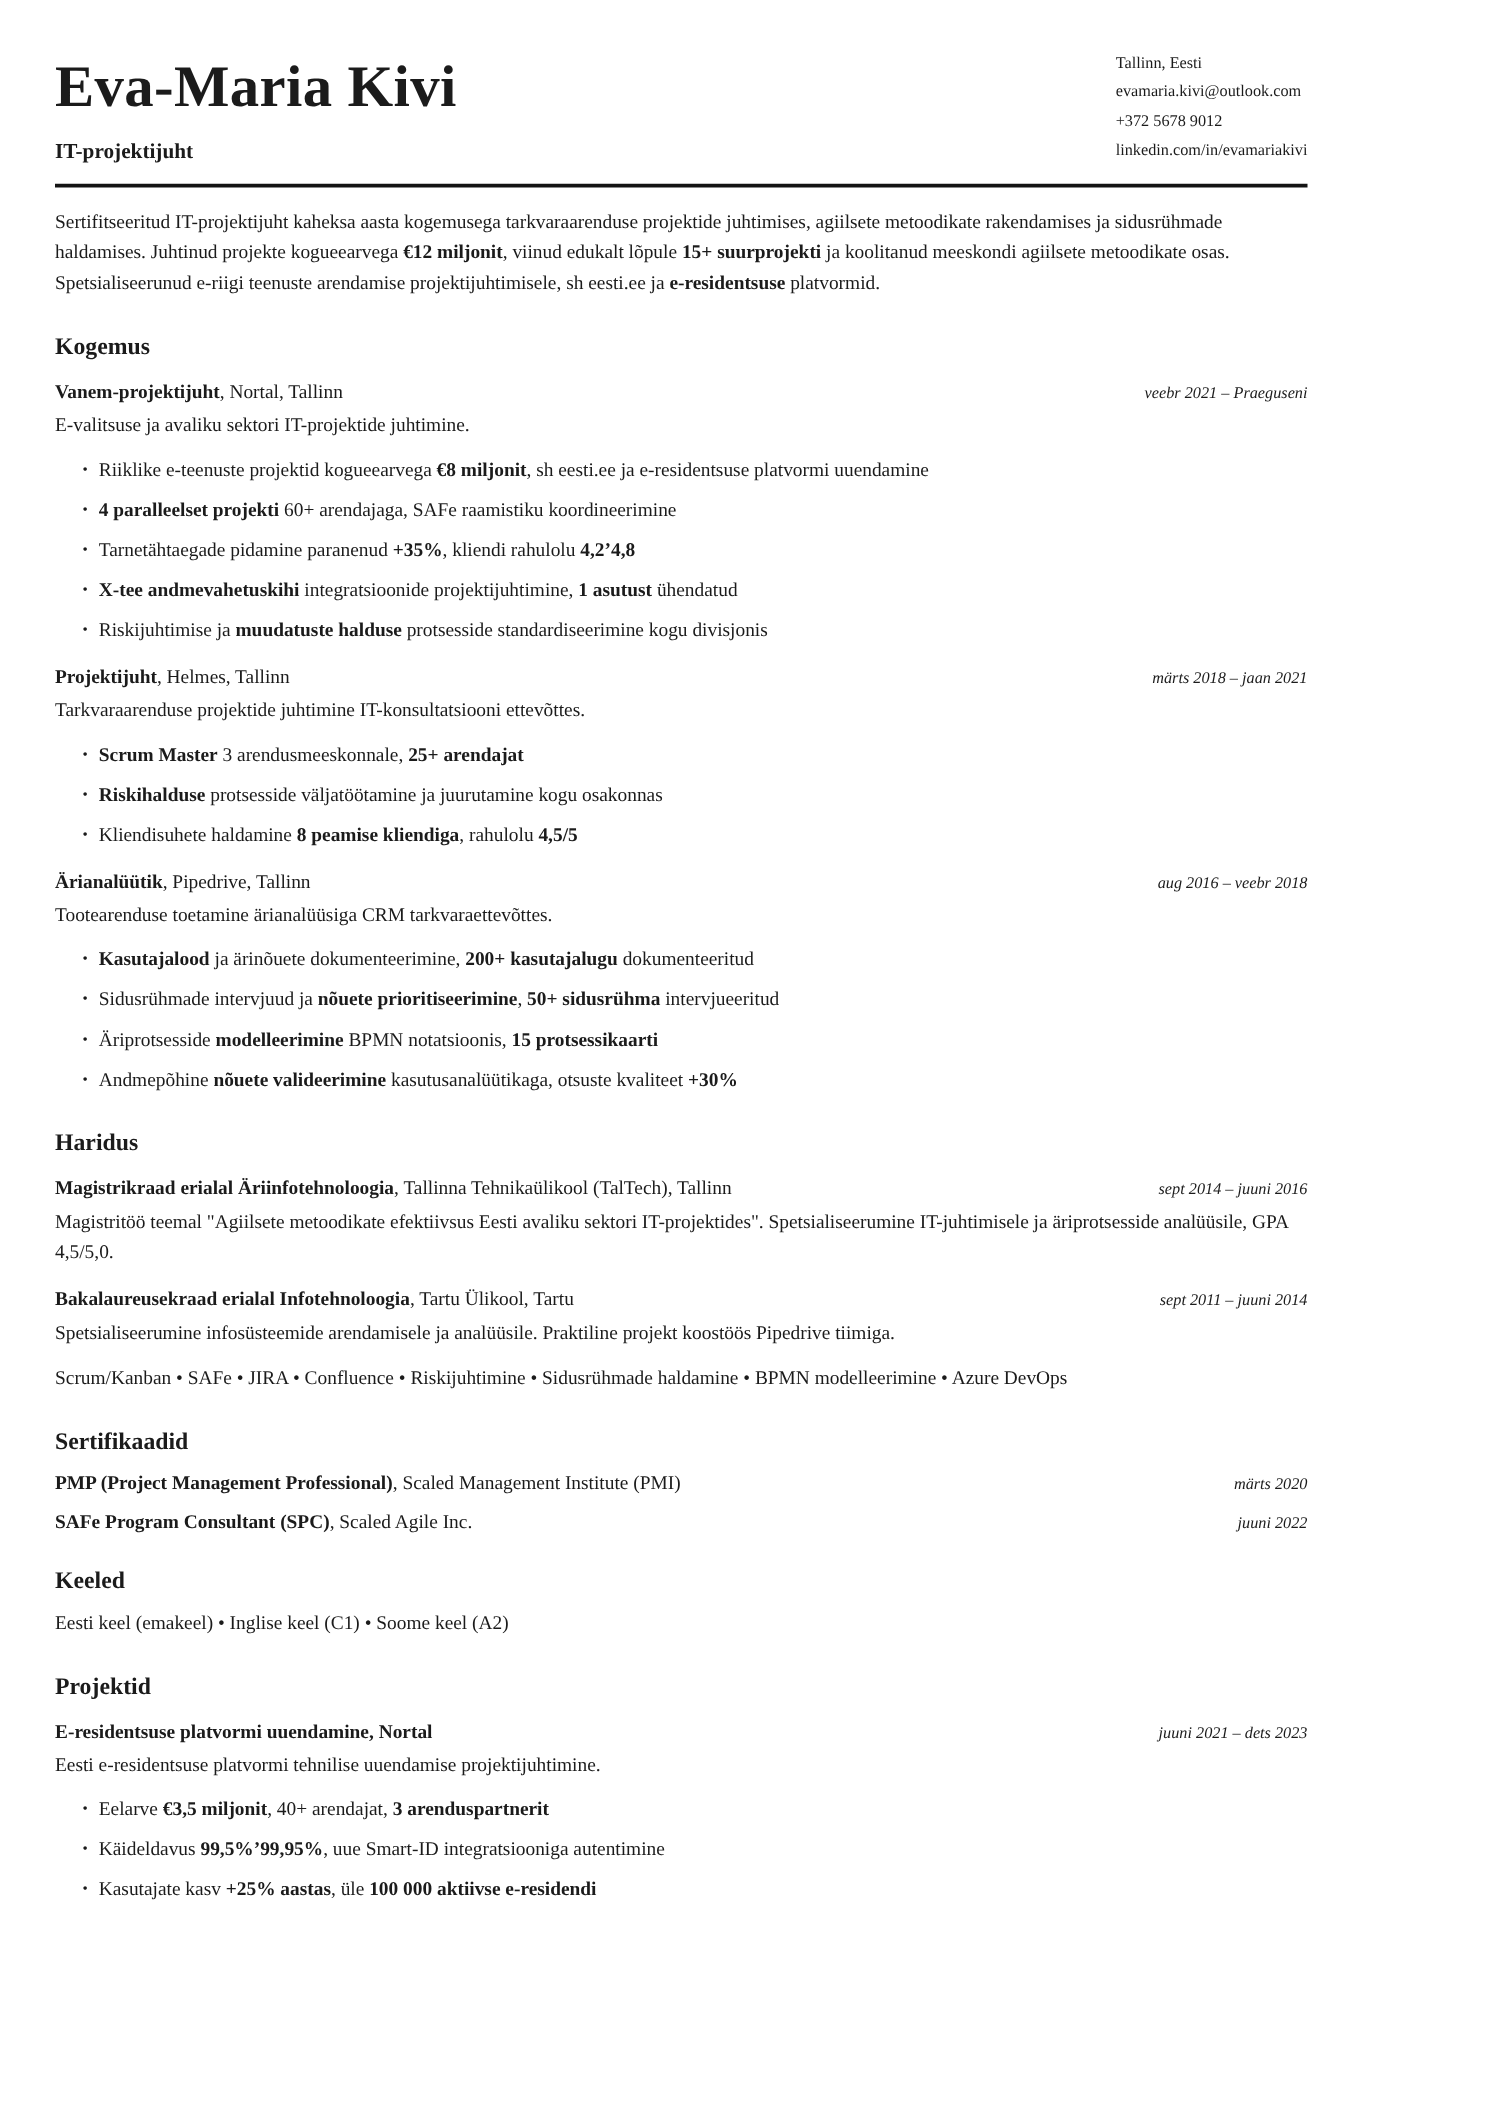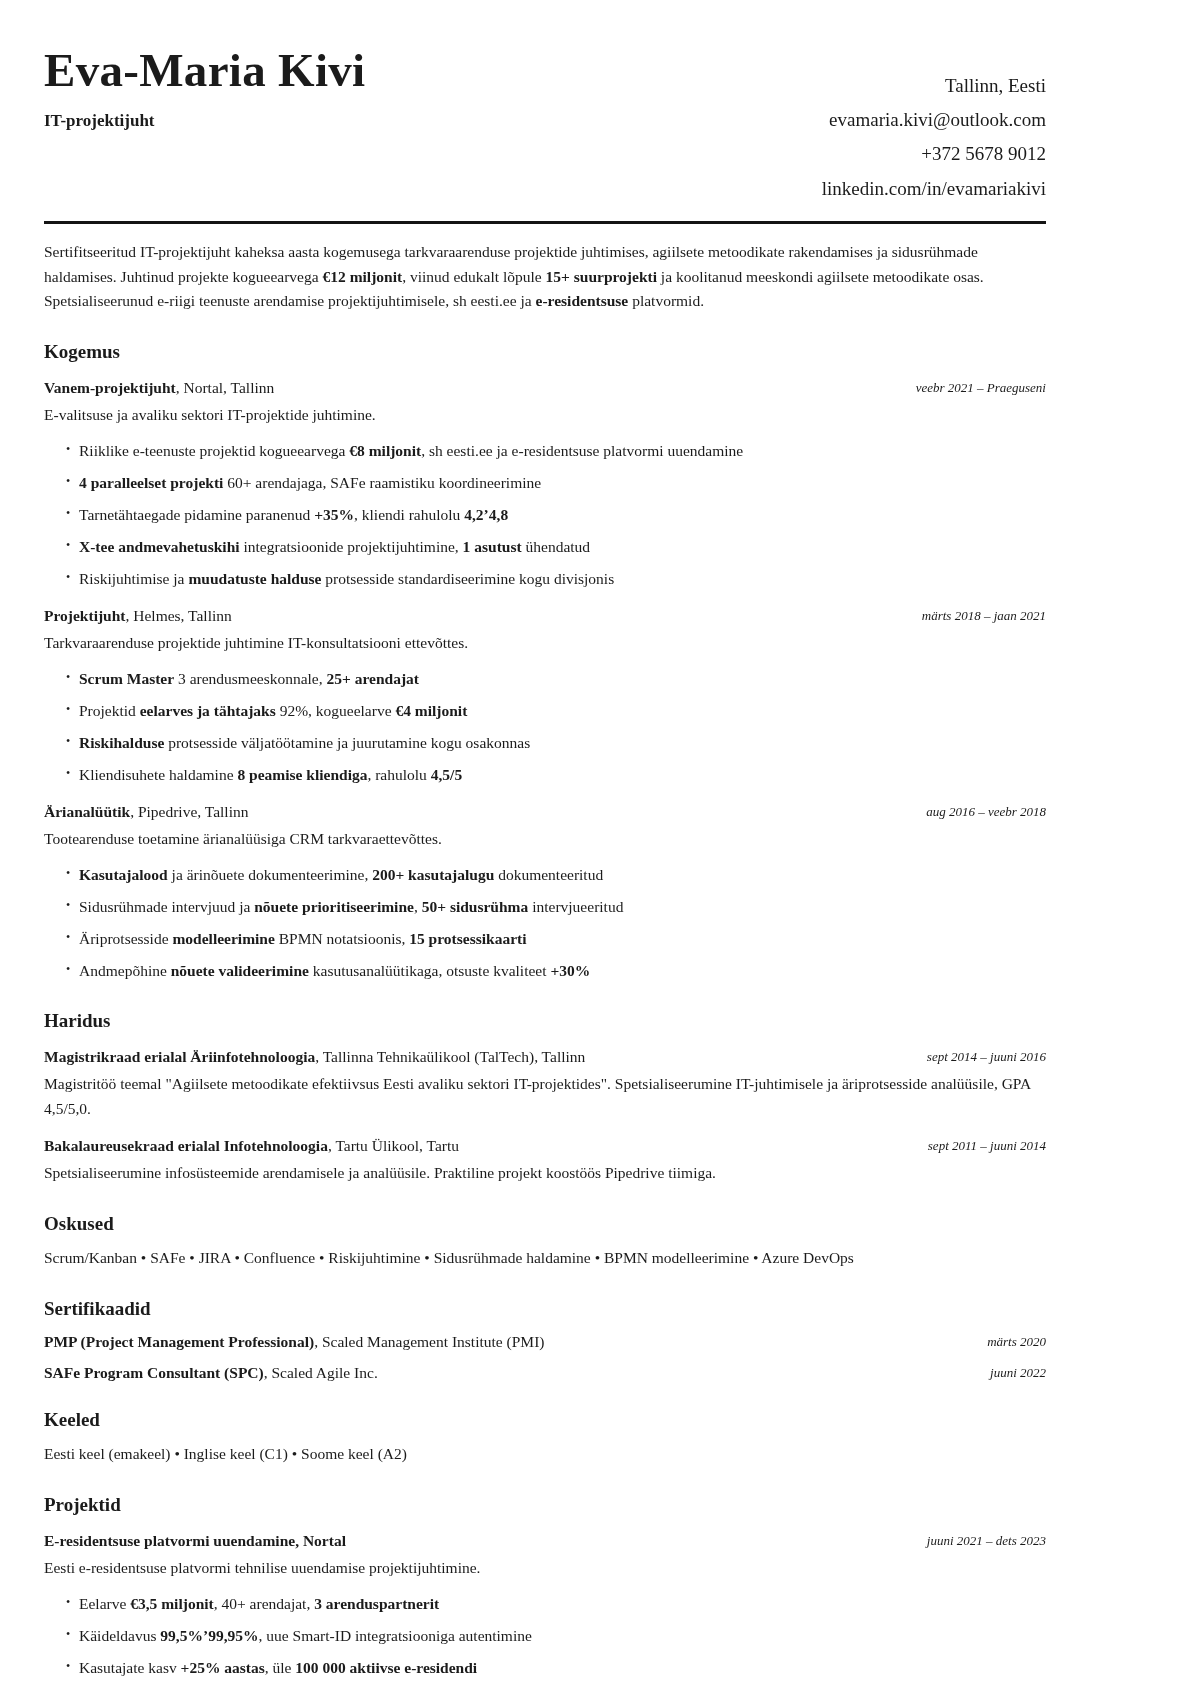--- a/index.html
+++ b/index.html
@@ -5,21 +5,21 @@
   html, body { margin:0; padding:0; background:#ffffff; }
   .page {
     width:1090px; min-height:1683px; box-sizing:border-box;
     padding:36px 44px 60px 44px;
     font-family:"Liberation Serif", "DejaVu Serif", serif;
     color:#1b1b1b; background:#ffffff;
   }
   .header-row { display:flex; justify-content:space-between; align-items:flex-start; }
   .name { font-size:47px; font-weight:700; margin:10px 0 0 0; letter-spacing:0.3px; line-height:1.05; }
   .person-title { font-size:17px; font-weight:700; margin-top:16px; }
-  .contact { text-align:right; font-size:19px; line-height:1.8; padding-top:2px;margin-top:31px; }
+  .contact { font-size:13px; line-height:1.8; padding-top:2px; }
   .rule { border:none; border-top:3px solid #141414; margin:15px 0 0 0; }
   .summary { font-size:15.5px; line-height:1.6; margin:16px 0 0 0; }
   .section-heading { font-size:19px; font-weight:700; margin:27px 0 0 0; }
   .entry { margin-top:16px; }
   .cert-entry { margin-top:13px; }
   .entry-head { display:flex; justify-content:space-between; align-items:center; }
   .entry-title { font-size:15.5px; }
   .entry-date { font-size:13px; font-style:italic; white-space:nowrap; padding-left:24px; }
   .entry-desc { font-size:15.5px; line-height:1.6; margin-top:6px; }
   .bullets { list-style:none; margin:11px 0 0 0; padding:0 0 0 22px; }
@@ -68,21 +68,20 @@
   </div>
 
   <div class="entry">
     <div class="entry-head">
       <div class="entry-title"><b>Projektijuht</b><span>, Helmes, Tallinn</span></div>
       <div class="entry-date">märts 2018 – jaan 2021</div>
     </div>
     <div class="entry-desc">Tarkvaraarenduse projektide juhtimine IT-konsultatsiooni ettevõttes.</div>
     <ul class="bullets">
       <li><b>Scrum Master</b><span> 3 arendusmeeskonnale, </span><b>25+ arendajat</b></li>
-      <li><span>Projektid </span><b>eelarves ja tähtajaks</b><span> 92%, kogueelarve </span><b>€4 miljonit</b></li>
       <li><b>Riskihalduse</b><span> protsesside väljatöötamine ja juurutamine kogu osakonnas</span></li>
       <li><span>Kliendisuhete haldamine </span><b>8 peamise kliendiga</b><span>, rahulolu </span><b>4,5/5</b></li>
     </ul>
   </div>
 
   <div class="entry">
     <div class="entry-head">
       <div class="entry-title"><b>Ärianalüütik</b><span>, Pipedrive, Tallinn</span></div>
       <div class="entry-date">aug 2016 – veebr 2018</div>
     </div>
@@ -106,21 +105,20 @@
   </div>
 
   <div class="entry">
     <div class="entry-head">
       <div class="entry-title"><b>Bakalaureusekraad erialal Infotehnoloogia</b><span>, Tartu Ülikool, Tartu</span></div>
       <div class="entry-date">sept 2011 – juuni 2014</div>
     </div>
     <div class="entry-desc">Spetsialiseerumine infosüsteemide arendamisele ja analüüsile. Praktiline projekt koostöös Pipedrive tiimiga.</div>
   </div>
 
-  <h2 class="section-heading">Oskused</h2>
   <div class="inline-line">Scrum/Kanban • SAFe • JIRA • Confluence • Riskijuhtimine • Sidusrühmade haldamine • BPMN modelleerimine • Azure DevOps</div>
 
   <h2 class="section-heading">Sertifikaadid</h2>
 
   <div class="entry cert-entry">
     <div class="entry-head">
       <div class="entry-title"><b>PMP (Project Management Professional)</b><span>, Scaled Management Institute (PMI)</span></div>
       <div class="entry-date">märts 2020</div>
     </div>
   </div>

